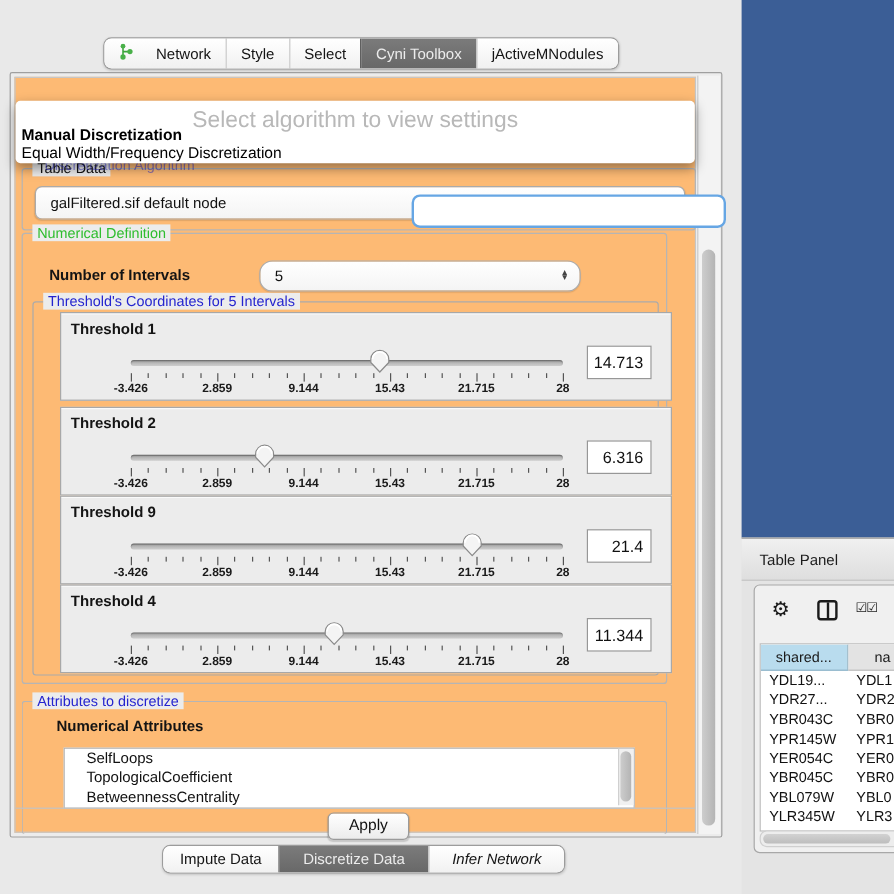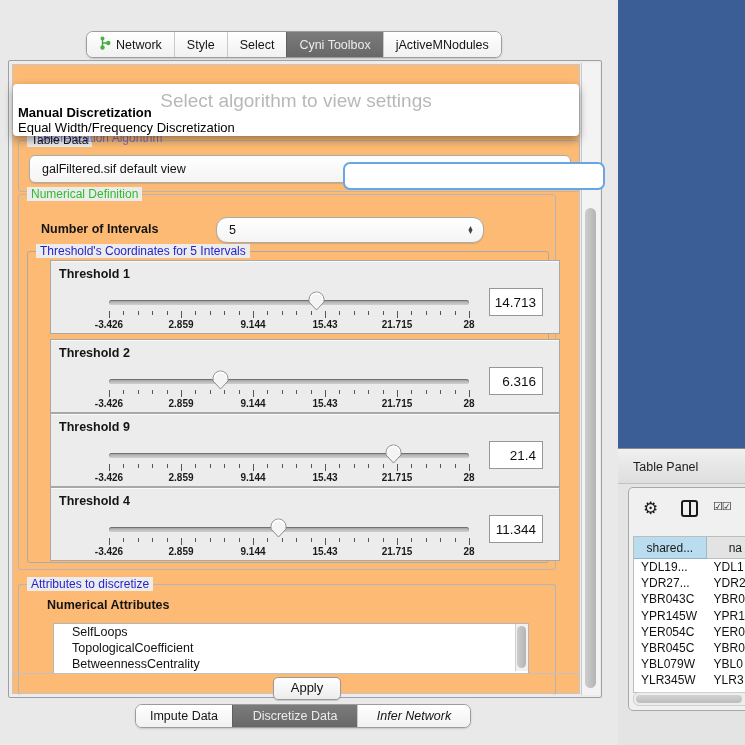--- a/index.html
+++ b/index.html
@@ -11,21 +11,21 @@
     background:linear-gradient(#f4f4f4,#dcdcdc);border-bottom:1px solid #bcbcbc;}
   #cp-title{left:8px;top:6px;font-size:13px;color:#1c1c1c;}
   .win-icon{top:8px;font-size:12px;color:#2a2a2a;cursor:default;}
   #float-icon{left:572px;top:9px;width:10px;height:9px;border:1.5px solid #2a2a2a;border-radius:1px;}
   #close-icon{left:592px;top:5px;font-size:14px;font-weight:bold;}
   
   .tabbar{display:flex;border:1px solid #9c9c9c;border-radius:7px;overflow:hidden;
     background:#fdfdfd;box-shadow:0 1px 2px rgba(0,0,0,.15);}
   .tab{display:flex;align-items:center;justify-content:center;font-size:12.5px;color:#141414;
     background:linear-gradient(#ffffff,#f1f1f1);border-left:1px solid #c9c9c9;padding:0 12px;cursor:pointer;}
-  .tab:first-child{border-left:none;}
+  .tab:first-child{border-left:none;gap:14px;}
   .tab.sel{background:linear-gradient(#7b7b7b,#686868);color:#ececec;border-left:1px solid #5f5f5f;}
   #top-tabs{left:86px;top:31px;height:25px;}
   #bottom-tabs{left:135px;top:704px;height:22px;}
   .net-glyph{margin-right:5px;}
   
   #cp-content{left:8px;top:60px;width:592px;height:636px;background:#ececec;
     border:1px solid #9f9f9f;border-radius:2px;}
   #cp-inner{left:3px;top:3px;width:566px;height:628px;border:1px solid #c6c6c6;background:#fdba74;}
   .group{position:absolute;border:1px solid #b5b5b5;border-radius:3px;}
   .group-label{position:absolute;top:-8px;left:8px;background:#ececec;padding:0 4px;font-size:12px;}
@@ -136,21 +136,21 @@
 
   <div id="cp-content" class="abs">
     <div id="cp-inner" class="abs">
 
       <div id="bg-group-label" class="abs">Discretization Algorithm</div>
       <div id="bg-combo" class="abs"></div>
 
       <div class="group" style="left:5px;top:75px;width:560px;height:50px;">
         <div class="group-label lbl-black">Table Data</div>
         <div class="combo" style="left:10px;top:14px;width:540px;height:26px;">
-          <span class="val">galFiltered.sif default view</span>
+          <span class="val">galFiltered.sif default node</span>
           <span class="stepper">
               <span>▲</span>
               <span>▼</span>
             </span>
         </div>
       </div>
 
       <div class="group" style="left:5px;top:129px;width:536px;height:374px;">
         <div class="group-label lbl-green">Numerical Definition</div>
 

